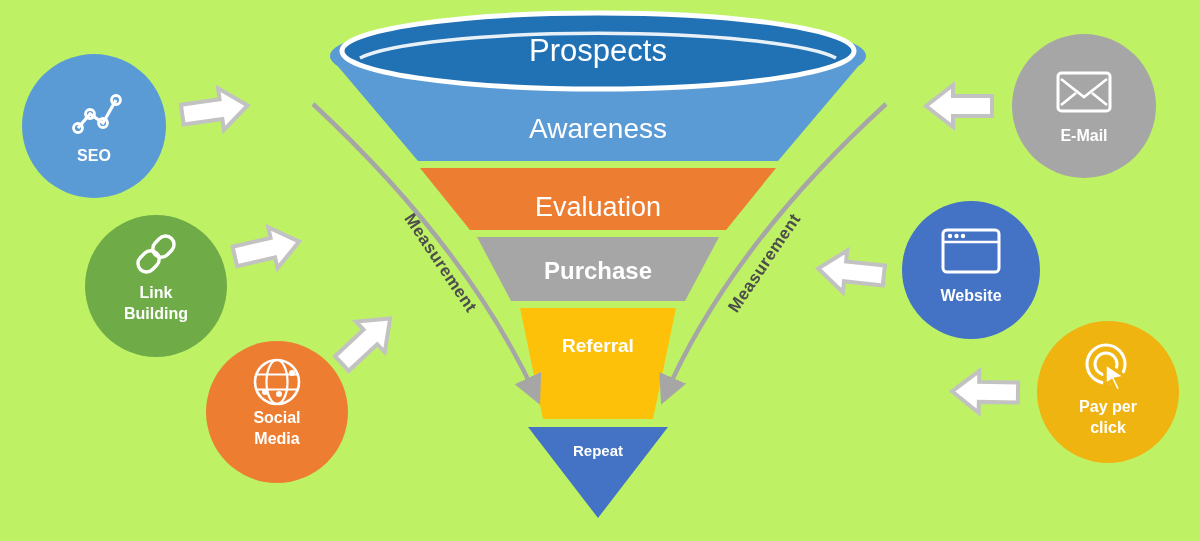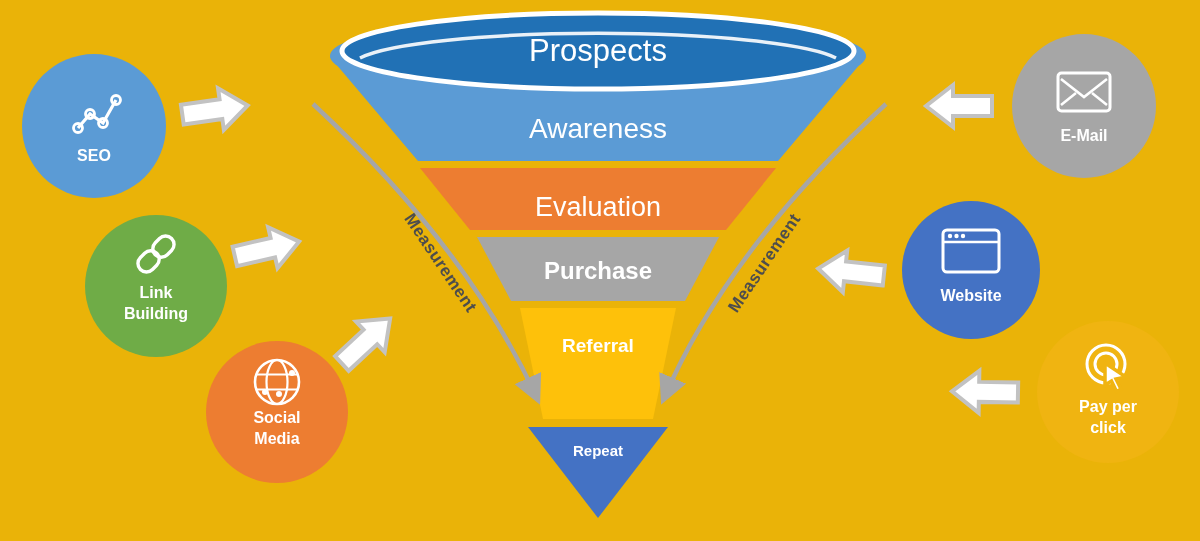--- a/index.html
+++ b/index.html
@@ -1,16 +1,16 @@
 <!DOCTYPE html>
 <html><head>
 <meta charset="utf-8">
 <style>
   html,body{margin:0;padding:0;background:#ffffff;}
-  .stage-wrap{position:relative;width:1200px;height:541px;background:#eab308;overflow:hidden;
+  .stage-wrap{position:relative;width:1200px;height:541px;background:#bef264;overflow:hidden;
     font-family:"Liberation Sans",sans-serif;}
   svg{position:absolute;left:0;top:0;}
   text{font-family:"Liberation Sans",sans-serif;}
   .stage-label{fill:#ffffff;}
   .stage-label.light{font-weight:400;}
   .stage-label.bold{font-weight:700;}
   .circle-label{fill:#ffffff;font-weight:700;font-size:16px;}
   .measure-label{font-weight:700;font-size:17px;letter-spacing:.5px;}
   .icon-stroke{stroke:#ffffff;fill:none;}
 </style>

